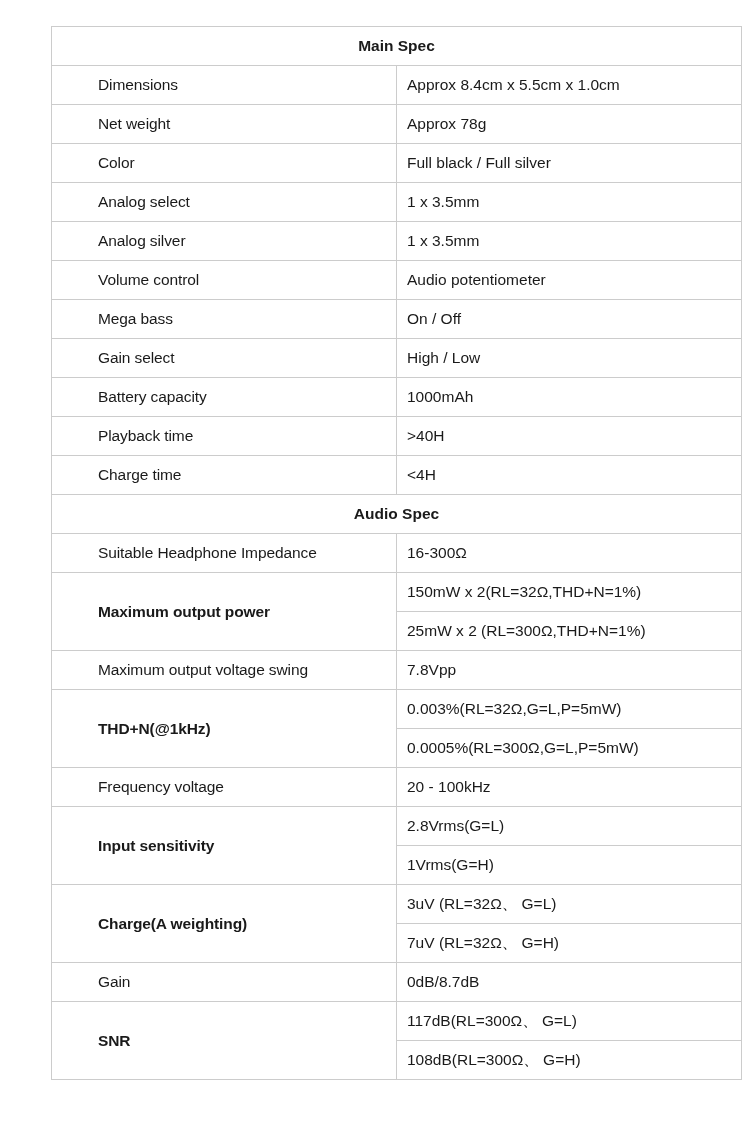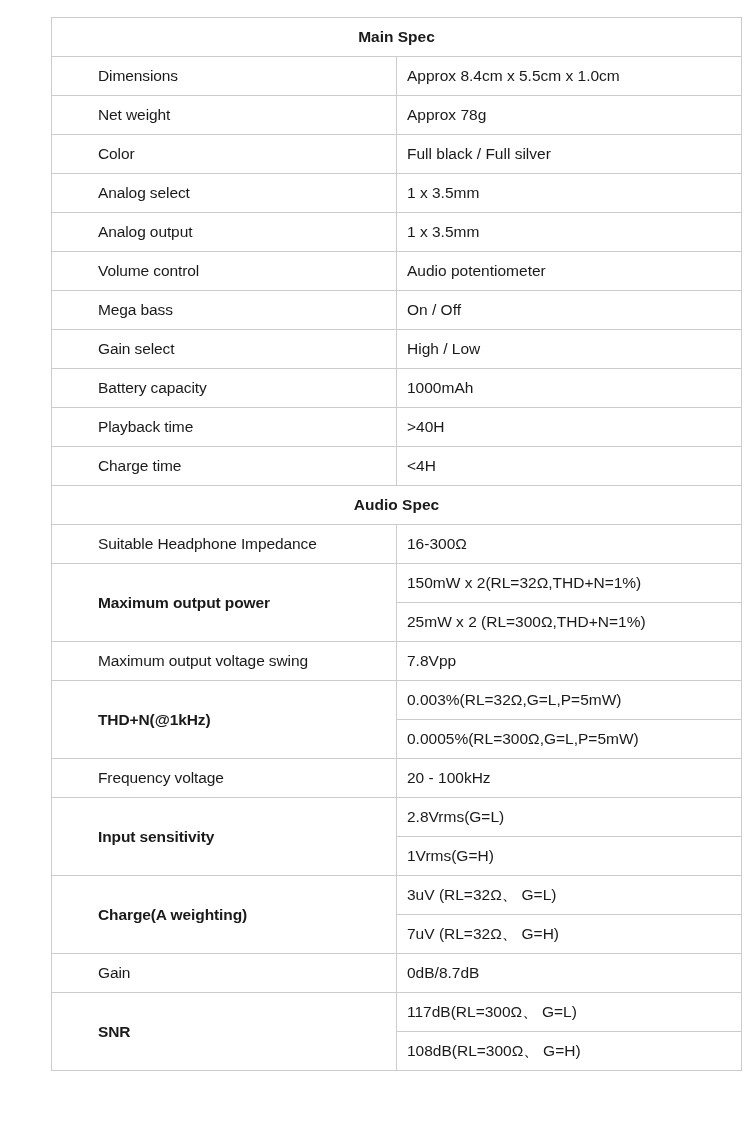--- a/index.html
+++ b/index.html
@@ -10,21 +10,21 @@
   body {
     width: 750px;
     height: 1134px;
     font-family: "Liberation Sans", sans-serif;
     color: #1a1a1a;
     -webkit-font-smoothing: antialiased;
   }
   #spec-sheet {
     position: absolute;
     left: 29px;
-    top: 17px;
+    top: 26px;
     width: 691px;
     padding-left: 22px;
   }
   table.spec-table {
     width: 691px;
     border-collapse: collapse;
     table-layout: fixed;
     background: #ffffff;
   }
   table.spec-table td {
@@ -106,21 +106,21 @@
         <tr class="data-row">
           <td class="col-label">
             <span class="cell-text">Analog select</span>
           </td>
           <td class="col-value">
             <span class="cell-text">1 x 3.5mm</span>
           </td>
         </tr>
         <tr class="data-row">
           <td class="col-label">
-            <span class="cell-text">Analog output</span>
+            <span class="cell-text">Analog silver</span>
           </td>
           <td class="col-value">
             <span class="cell-text">1 x 3.5mm</span>
           </td>
         </tr>
         <tr class="data-row">
           <td class="col-label">
             <span class="cell-text">Volume control</span>
           </td>
           <td class="col-value">

